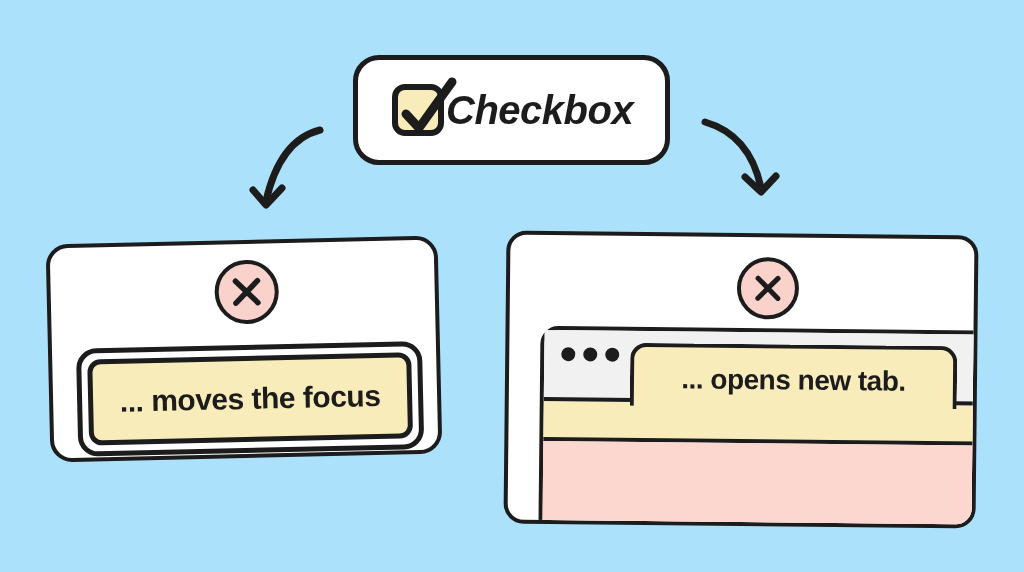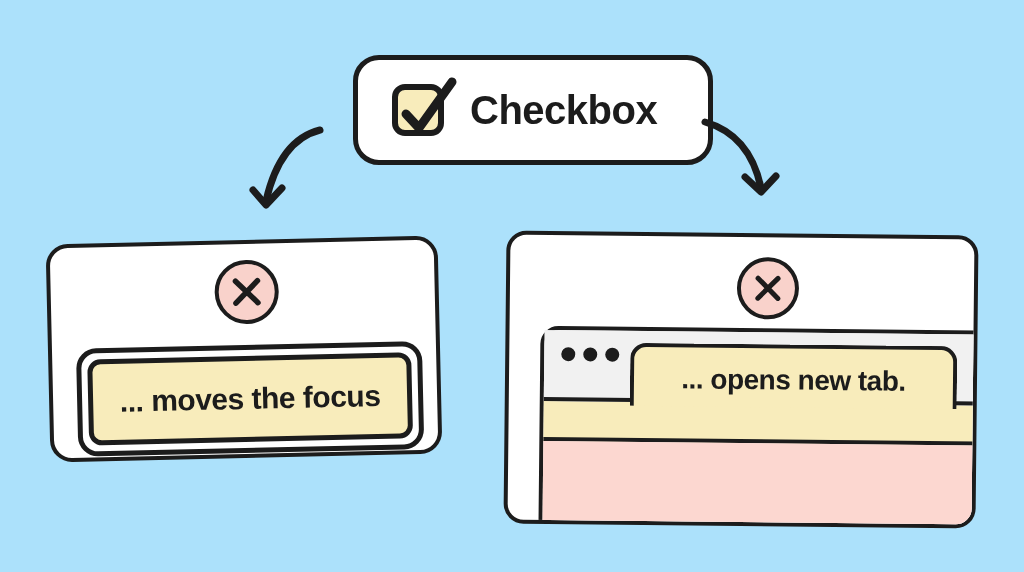--- a/index.html
+++ b/index.html
@@ -6,23 +6,23 @@
     --bg:#ACE1FB; --ink:#1C1C1C; --card:#FFFFFF; --yellow:#F8ECBB;
     --pink-soft:#F9D2CB; --pink-content:#FCD7D0; --gray-titlebar:#F1F1F1;
   }
   *{box-sizing:border-box; margin:0; padding:0;}
   html,body{width:1024px;height:572px;overflow:hidden;}
   body{font-family:"Liberation Sans", sans-serif; background:var(--bg);}
   #stage{position:relative;width:1024px;height:572px;background:var(--bg);overflow:hidden;}
 
   
   .checkbox-pill{
-    position:absolute;left:353px;top:55px;width:360px;height:110px;
+    position:absolute;left:353px;top:55px;width:317px;height:110px;
     background:var(--card);border:5px solid var(--ink);border-radius:26px;
-    display:flex;align-items:center;padding-left:34px;gap:26px;
+    display:flex;align-items:center;padding-left:34px;gap:2px;font-style:italic;
   }
   .checkbox-box{
     position:relative;width:52px;height:52px;flex:0 0 52px;
     background:var(--yellow);border:6px solid var(--ink);border-radius:13px;
   }
   .checkbox-box svg{position:absolute;left:-10px;top:-26px;overflow:visible;}
   .checkbox-label{font-size:40px;font-weight:700;color:var(--ink);letter-spacing:-0.5px;}
 
   
   .arrow{position:absolute;}

